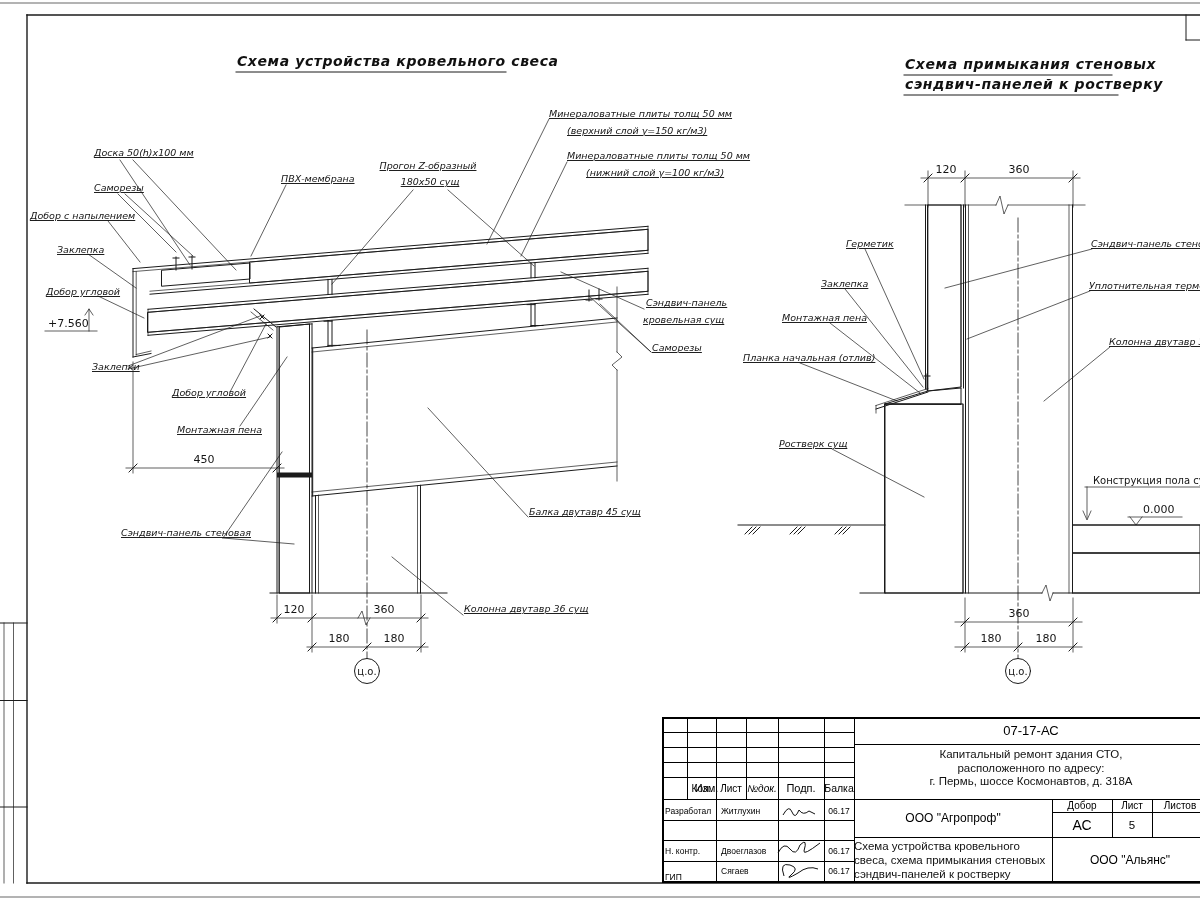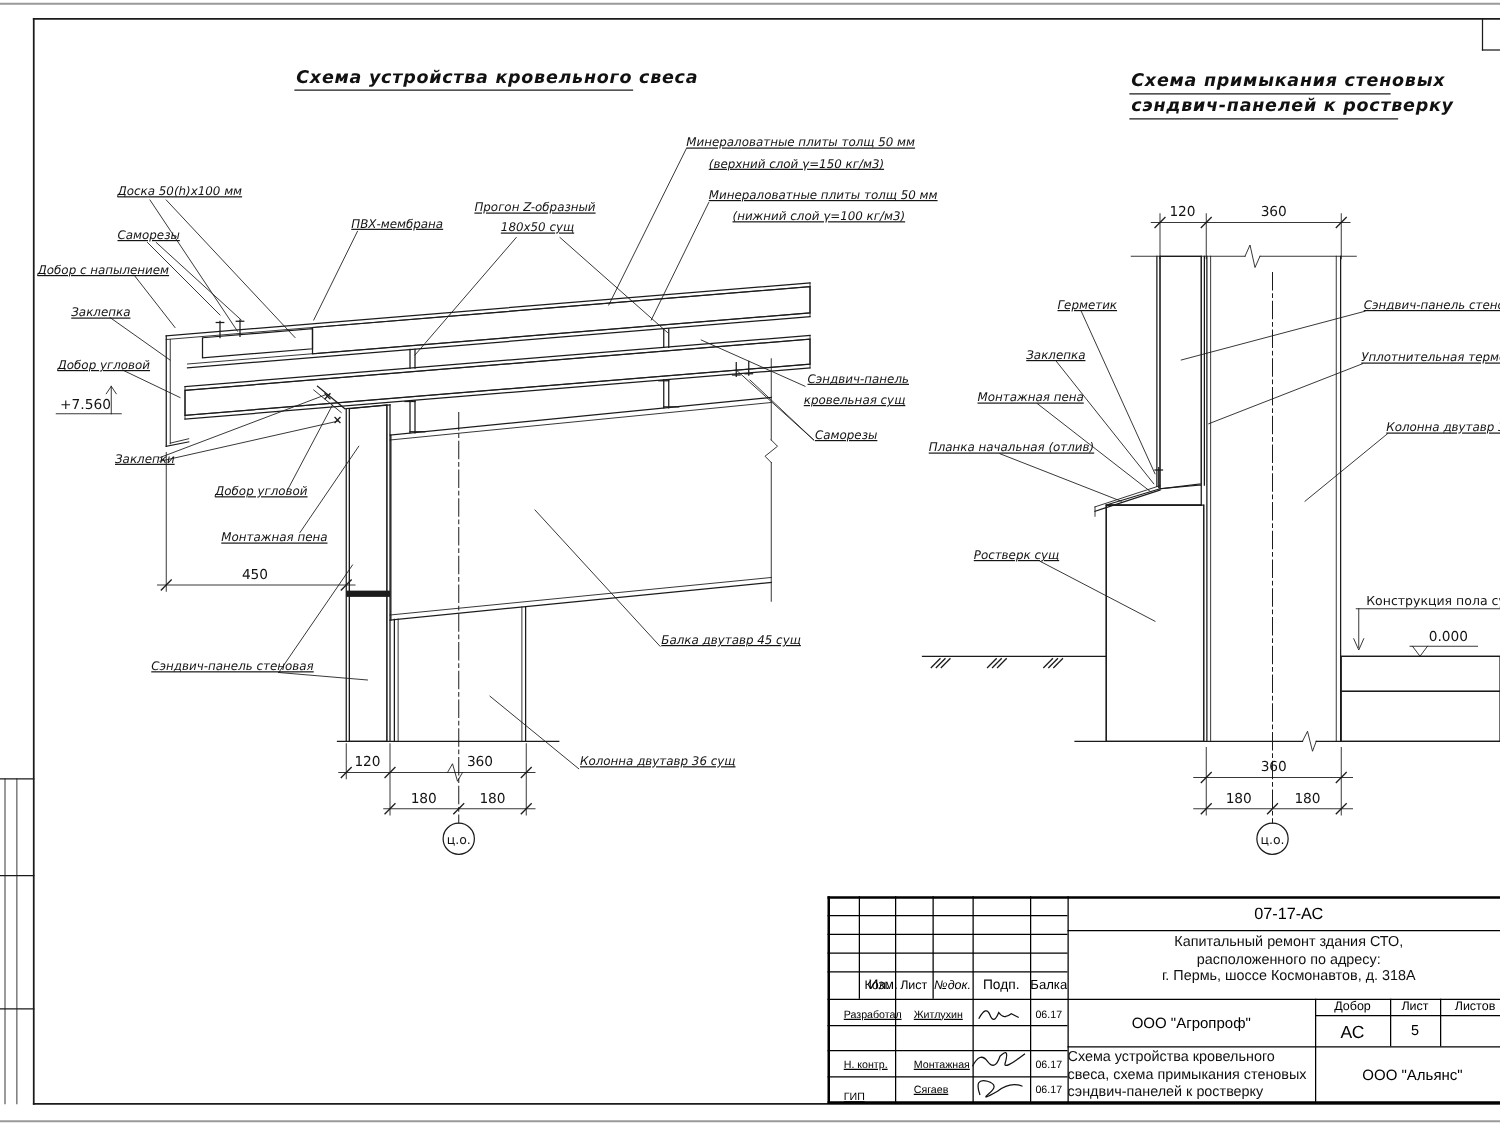--- a/index.html
+++ b/index.html
@@ -14,21 +14,21 @@
   .t-lbl{font:italic 9.5px "DejaVu Sans",sans-serif;fill:#141414;text-decoration:underline;}
   .t-dim{font:11px "DejaVu Sans",sans-serif;fill:#141414;}
   .t-sm{font:10px "DejaVu Sans",sans-serif;fill:#141414;}
   .t-title{font:italic 600 14px "DejaVu Sans",sans-serif;letter-spacing:.6px;fill:#111;}
   .mid{text-anchor:middle;}
   
   #stamp{position:absolute;left:662px;top:717px;width:546px;height:166px;}
   #stamp .bd{position:absolute;background:#000;}
   #stamp .c{position:absolute;display:flex;align-items:center;justify-content:center;
             text-align:center;font:10.5px "Liberation Sans",sans-serif;color:#000;overflow:hidden;}
-  #stamp .left{justify-content:flex-start;text-align:right;padding-left:13px;text-decoration:underline;}
+  #stamp .left{justify-content:flex-start;text-align:right;padding-left:3px;}
   .sig{position:absolute;}
   .sig path{stroke:#111;stroke-width:1;fill:none;}
 </style>
 </head>
 <body>
 <div id="page">
 
 <svg width="1200" height="900" viewBox="0 0 1200 900">
   <defs>
     <pattern id="px" width="11" height="11" patternUnits="userSpaceOnUse">
@@ -429,21 +429,21 @@
   <div class="c" style="left:25px;top:60px;width:29px;height:22px;font-size:10px;">Кол.</div>
   <div class="c" style="left:54px;top:60px;width:30px;height:22px;font-size:10px;">Лист</div>
   <div class="c" style="left:84px;top:60px;width:32px;height:22px;font-size:10px;font-style:italic;">№док.</div>
   <div class="c" style="left:116px;top:60px;width:46px;height:22px;font-size:11px;">Подп.</div>
   <div class="c" style="left:162px;top:60px;width:30px;height:22px;font-size:10.5px;">Балка</div>
 
   <div class="c left" style="left:0;top:84px;width:54px;height:19px;font-size:8.5px;">Разработал</div>
   <div class="c left" style="left:56px;top:84px;width:60px;height:19px;font-size:8.5px;">Житлухин</div>
   <div class="c" style="left:162px;top:84px;width:30px;height:19px;font-size:8.5px;">06.17</div>
   <div class="c left" style="left:0;top:123px;width:54px;height:21px;font-size:8.5px;">Н. контр.</div>
-  <div class="c left" style="left:56px;top:123px;width:60px;height:21px;font-size:8.5px;">Монтажная</div>
+  <div class="c left" style="left:56px;top:123px;width:60px;height:21px;font-size:8.5px;">Двоеглазов</div>
   <div class="c" style="left:162px;top:123px;width:30px;height:21px;font-size:8.5px;">06.17</div>
   <div class="c left" style="left:0;top:144px;width:54px;height:32px;font-size:8.5px;">ГИП</div>
   <div class="c left" style="left:56px;top:144px;width:60px;height:20px;font-size:8.5px;">Сягаев</div>
   <div class="c" style="left:162px;top:144px;width:30px;height:20px;font-size:8.5px;">06.17</div>
 
   <svg class="sig" style="left:118px;top:85px;" width="42" height="18" viewBox="0 0 42 18">
         <path d="M3 13 Q9 2 12 10 T19 8 Q23 14 29 9 L35 12"></path>
       </svg>
   <svg class="sig" style="left:112px;top:118px;" width="52" height="24" viewBox="0 0 52 24">
         <path d="M4 18 Q10 6 16 14 T26 10 Q34 2 30 16 Q29 21 46 8"></path>

